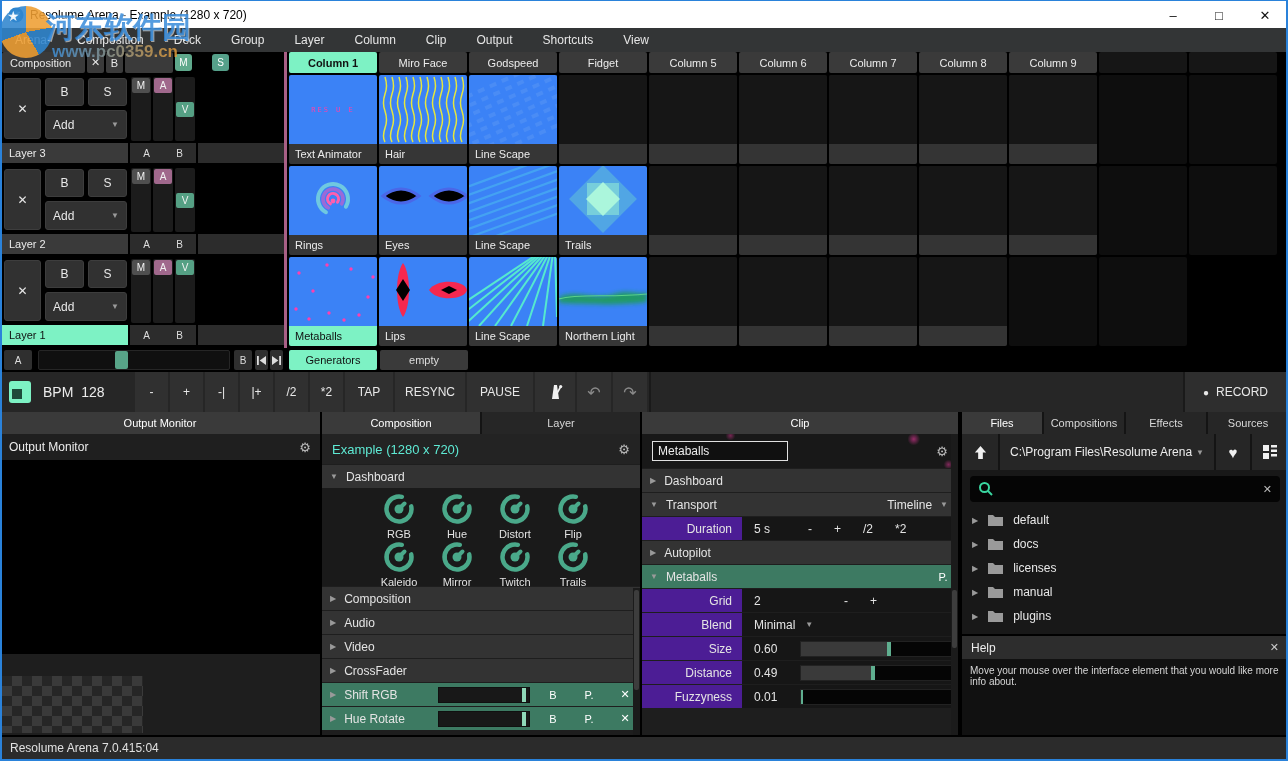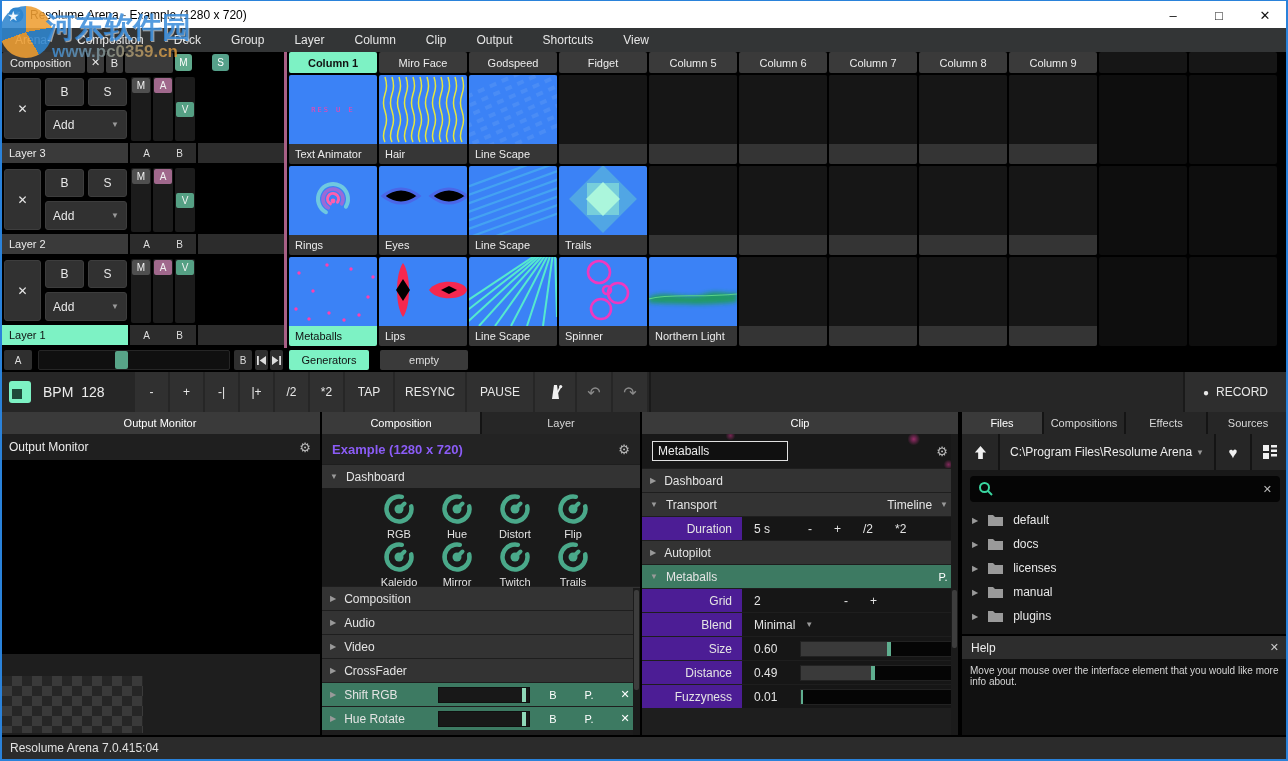--- a/index.html
+++ b/index.html
@@ -407,31 +407,20 @@
               <line x1="80" y1="-4" x2="42" y2="69"></line>
         <line x1="82" y1="-4" x2="58" y2="69"></line>
               <line x1="84" y1="-4" x2="74" y2="69"></line>
               <line x1="86" y1="-4" x2="88" y2="60"></line>
             </g>
           </svg></div>
       <div class="cliplabel">Line Scape</div>
       </div>
     <div class="cell">
       <div class="thumb"><svg width="88" height="69">
-            <g fill="none" stroke="#f038c0" stroke-width="2.6">
-        <circle cx="40" cy="15" r="11"></circle>
-              <circle cx="59" cy="36" r="10"></circle>
-              <circle cx="42" cy="52" r="10"></circle>
-              <circle cx="48" cy="33" r="4"></circle>
-            </g>
-          </svg></div>
-      <div class="cliplabel">Spinner</div>
-      </div>
-    <div class="cell">
-      <div class="thumb"><svg width="88" height="69">
         <defs>
               <filter id="nlb" x="-20%" y="-50%" width="140%" height="200%">
                 <feGaussianBlur stdDeviation="2.2"></feGaussianBlur>
               </filter>
             </defs>
         <path d="M0,40 C15,32 35,43 55,37 C70,32 82,39 88,35 L88,45 C60,49 25,47 0,46 Z" fill="#1f9e4f" opacity="0.85" filter="url(#nlb)"></path>
         <path d="M0,42 C20,36 50,41 88,37" stroke="#5fd88a" stroke-width="1.2" fill="none" opacity="0.9"></path>
           </svg></div>
       <div class="cliplabel">Northern Light</div>
       </div>
@@ -467,21 +456,21 @@
         <rect x="0" y="0" width="2" height="10" fill="#ddd"></rect>
         <polygon points="10,0 3,5 10,10" fill="#ddd"></polygon>
       </svg>
     </div>
   <div class="xfbtn" style="left:270px;top:2px;width:13px;height:20px">
     <svg width="9" height="9" viewBox="0 0 10 10">
         <polygon points="0,0 7,5 0,10" fill="#ddd"></polygon>
         <rect x="8" y="0" width="2" height="10" fill="#ddd"></rect>
       </svg>
     </div>
-  <div class="decktab" style="left:289px;width:80px;background:#7df2c4;color:#111">Generators</div>
+  <div class="decktab" style="left:289px;width:88px;background:#7df2c4;color:#111">Generators</div>
   <div class="decktab" style="left:380px;width:88px;background:#3a3a3a;color:#ddd">empty</div>
 </div>
 
 <div class="transport">
   <div class="compicon"></div>
   <div style="color:#ececec;font-size:14px;width:92px">
     <span>BPM</span>&nbsp;&nbsp;<span>128</span></div>
   <div class="tbtn" style="width:33px">-</div>
   <div class="tbtn" style="width:33px">+</div>
   <div class="tbtn" style="width:33px">-|</div>
@@ -523,21 +512,21 @@
     linear-gradient(45deg,#3a3a3a 25%,transparent 25%,transparent 75%,#3a3a3a 75%);
     background-size:20px 20px;background-position:0 0,10px 10px;"></div>
 </div>
 
 <div class="panel" style="left:322px;width:318px">
   <div class="ptabs">
     <div class="ptab active">Composition</div>
     <div class="ptab">Layer</div>
   </div>
   <div style="height:30px;background:#232323;display:flex;align-items:center;justify-content:space-between;padding:0 10px">
-    <span style="color:#8b5cf6;font-size:13px;font-weight:bold">Example (1280 x 720)</span>
+    <span style="color:#5eead4;font-size:13px;font-weight:normal">Example (1280 x 720)</span>
     <span class="gearsp">⚙</span>
     </div>
   <div class="secrow">
     <span class="arw">▼</span>
     <span>Dashboard</span>
     </div>
   <div style="height:98px;background:#1a1a1a;display:flex;flex-wrap:wrap;justify-content:center;padding:4px 30px 0 40px">
     <div class="knob"><svg width="34" height="34">
           <circle cx="17" cy="17" r="12.5" fill="none" stroke="#4aa98a" stroke-width="4.5" stroke-dasharray="64 15" transform="rotate(-12 17 17)" stroke-linecap="round"></circle>
           <circle cx="17" cy="17" r="4.5" fill="#4aa98a"></circle>

